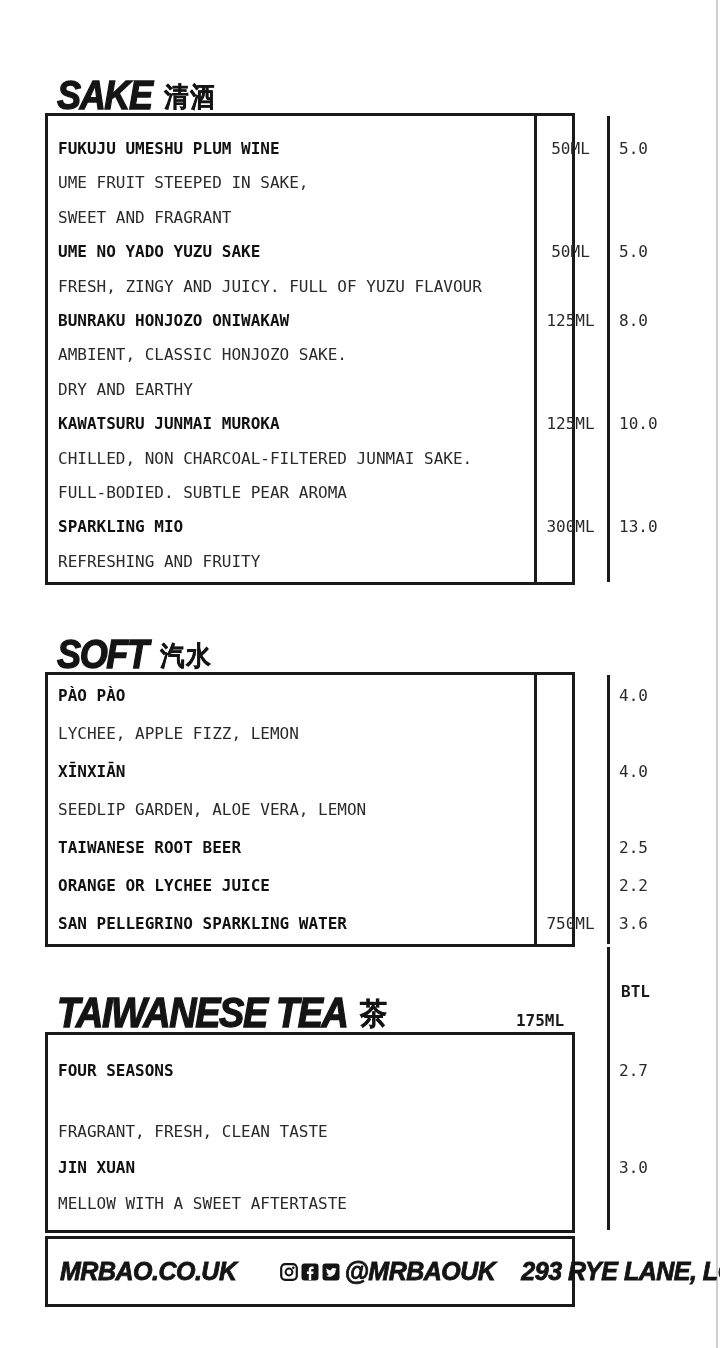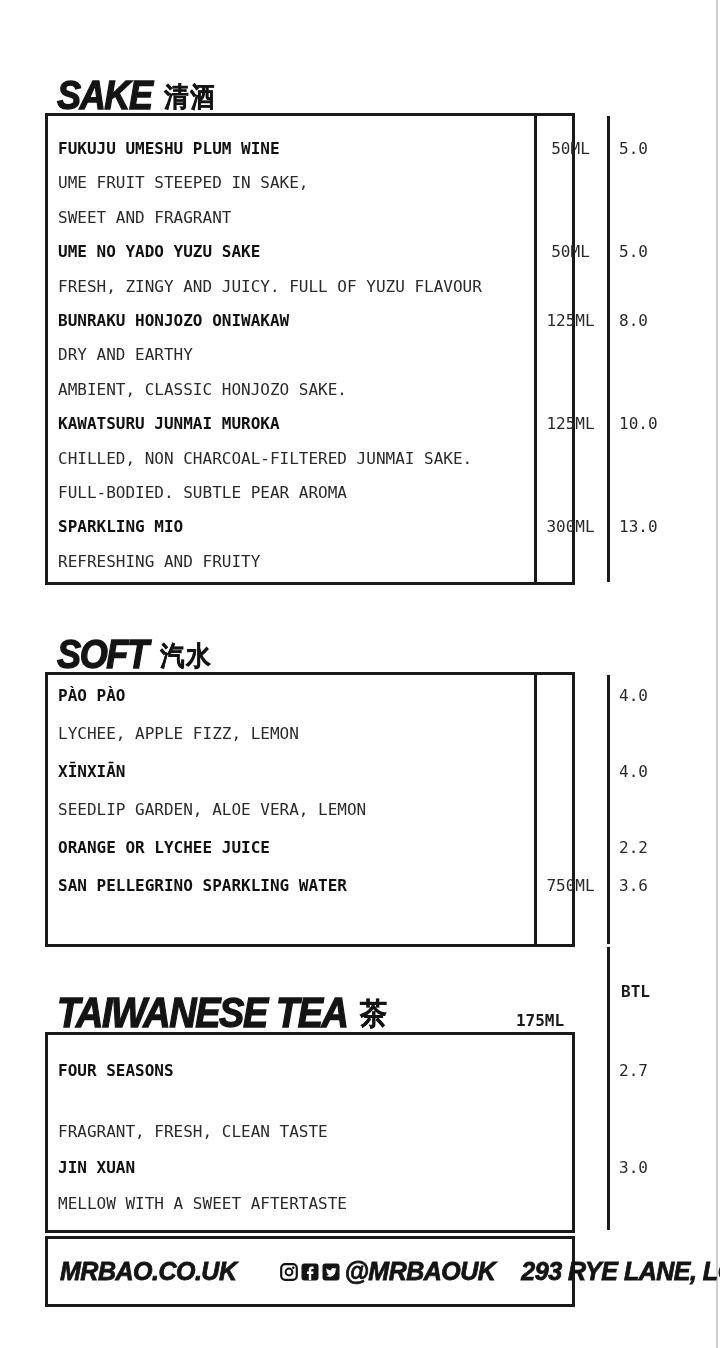--- a/index.html
+++ b/index.html
@@ -85,24 +85,24 @@
       </div>
       <div class="row">
         <div class="name-cell item-desc">FRESH, ZINGY AND JUICY. FULL OF YUZU FLAVOUR</div>
       </div>
       <div class="row">
         <div class="name-cell item-name">BUNRAKU HONJOZO ONIWAKAW</div>
         <div class="size-cell">125ML</div>
         <div class="price-cell">8.0</div>
       </div>
       <div class="row">
+        <div class="name-cell item-desc">AMBIENT, CLASSIC HONJOZO SAKE.</div>
+      </div>
+      <div class="row">
         <div class="name-cell item-desc">DRY AND EARTHY</div>
-      </div>
-      <div class="row">
-        <div class="name-cell item-desc">AMBIENT, CLASSIC HONJOZO SAKE.</div>
       </div>
       <div class="row">
         <div class="name-cell item-name">KAWATSURU JUNMAI MUROKA</div>
         <div class="size-cell">125ML</div>
         <div class="price-cell">10.0</div>
       </div>
       <div class="row">
         <div class="name-cell item-desc">CHILLED, NON CHARCOAL-FILTERED JUNMAI SAKE.</div>
       </div>
       <div class="row">
@@ -132,20 +132,25 @@
       <div class="row">
         <div class="name-cell item-desc">LYCHEE, APPLE FIZZ, LEMON</div>
       </div>
       <div class="row">
         <div class="name-cell item-name">XĪNXIĀN</div>
         <div class="size-cell"></div>
         <div class="price-cell">4.0</div>
       </div>
       <div class="row">
         <div class="name-cell item-desc">SEEDLIP GARDEN, ALOE VERA, LEMON</div>
+      </div>
+      <div class="row">
+        <div class="name-cell item-name">TAIWANESE ROOT BEER</div>
+        <div class="size-cell"></div>
+        <div class="price-cell">2.5</div>
       </div>
       <div class="row">
         <div class="name-cell item-name">ORANGE OR LYCHEE JUICE</div>
         <div class="size-cell"></div>
         <div class="price-cell">2.2</div>
       </div>
       <div class="row">
         <div class="name-cell item-name">SAN PELLEGRINO SPARKLING WATER</div>
         <div class="size-cell">750ML</div>
         <div class="price-cell">3.6</div>

